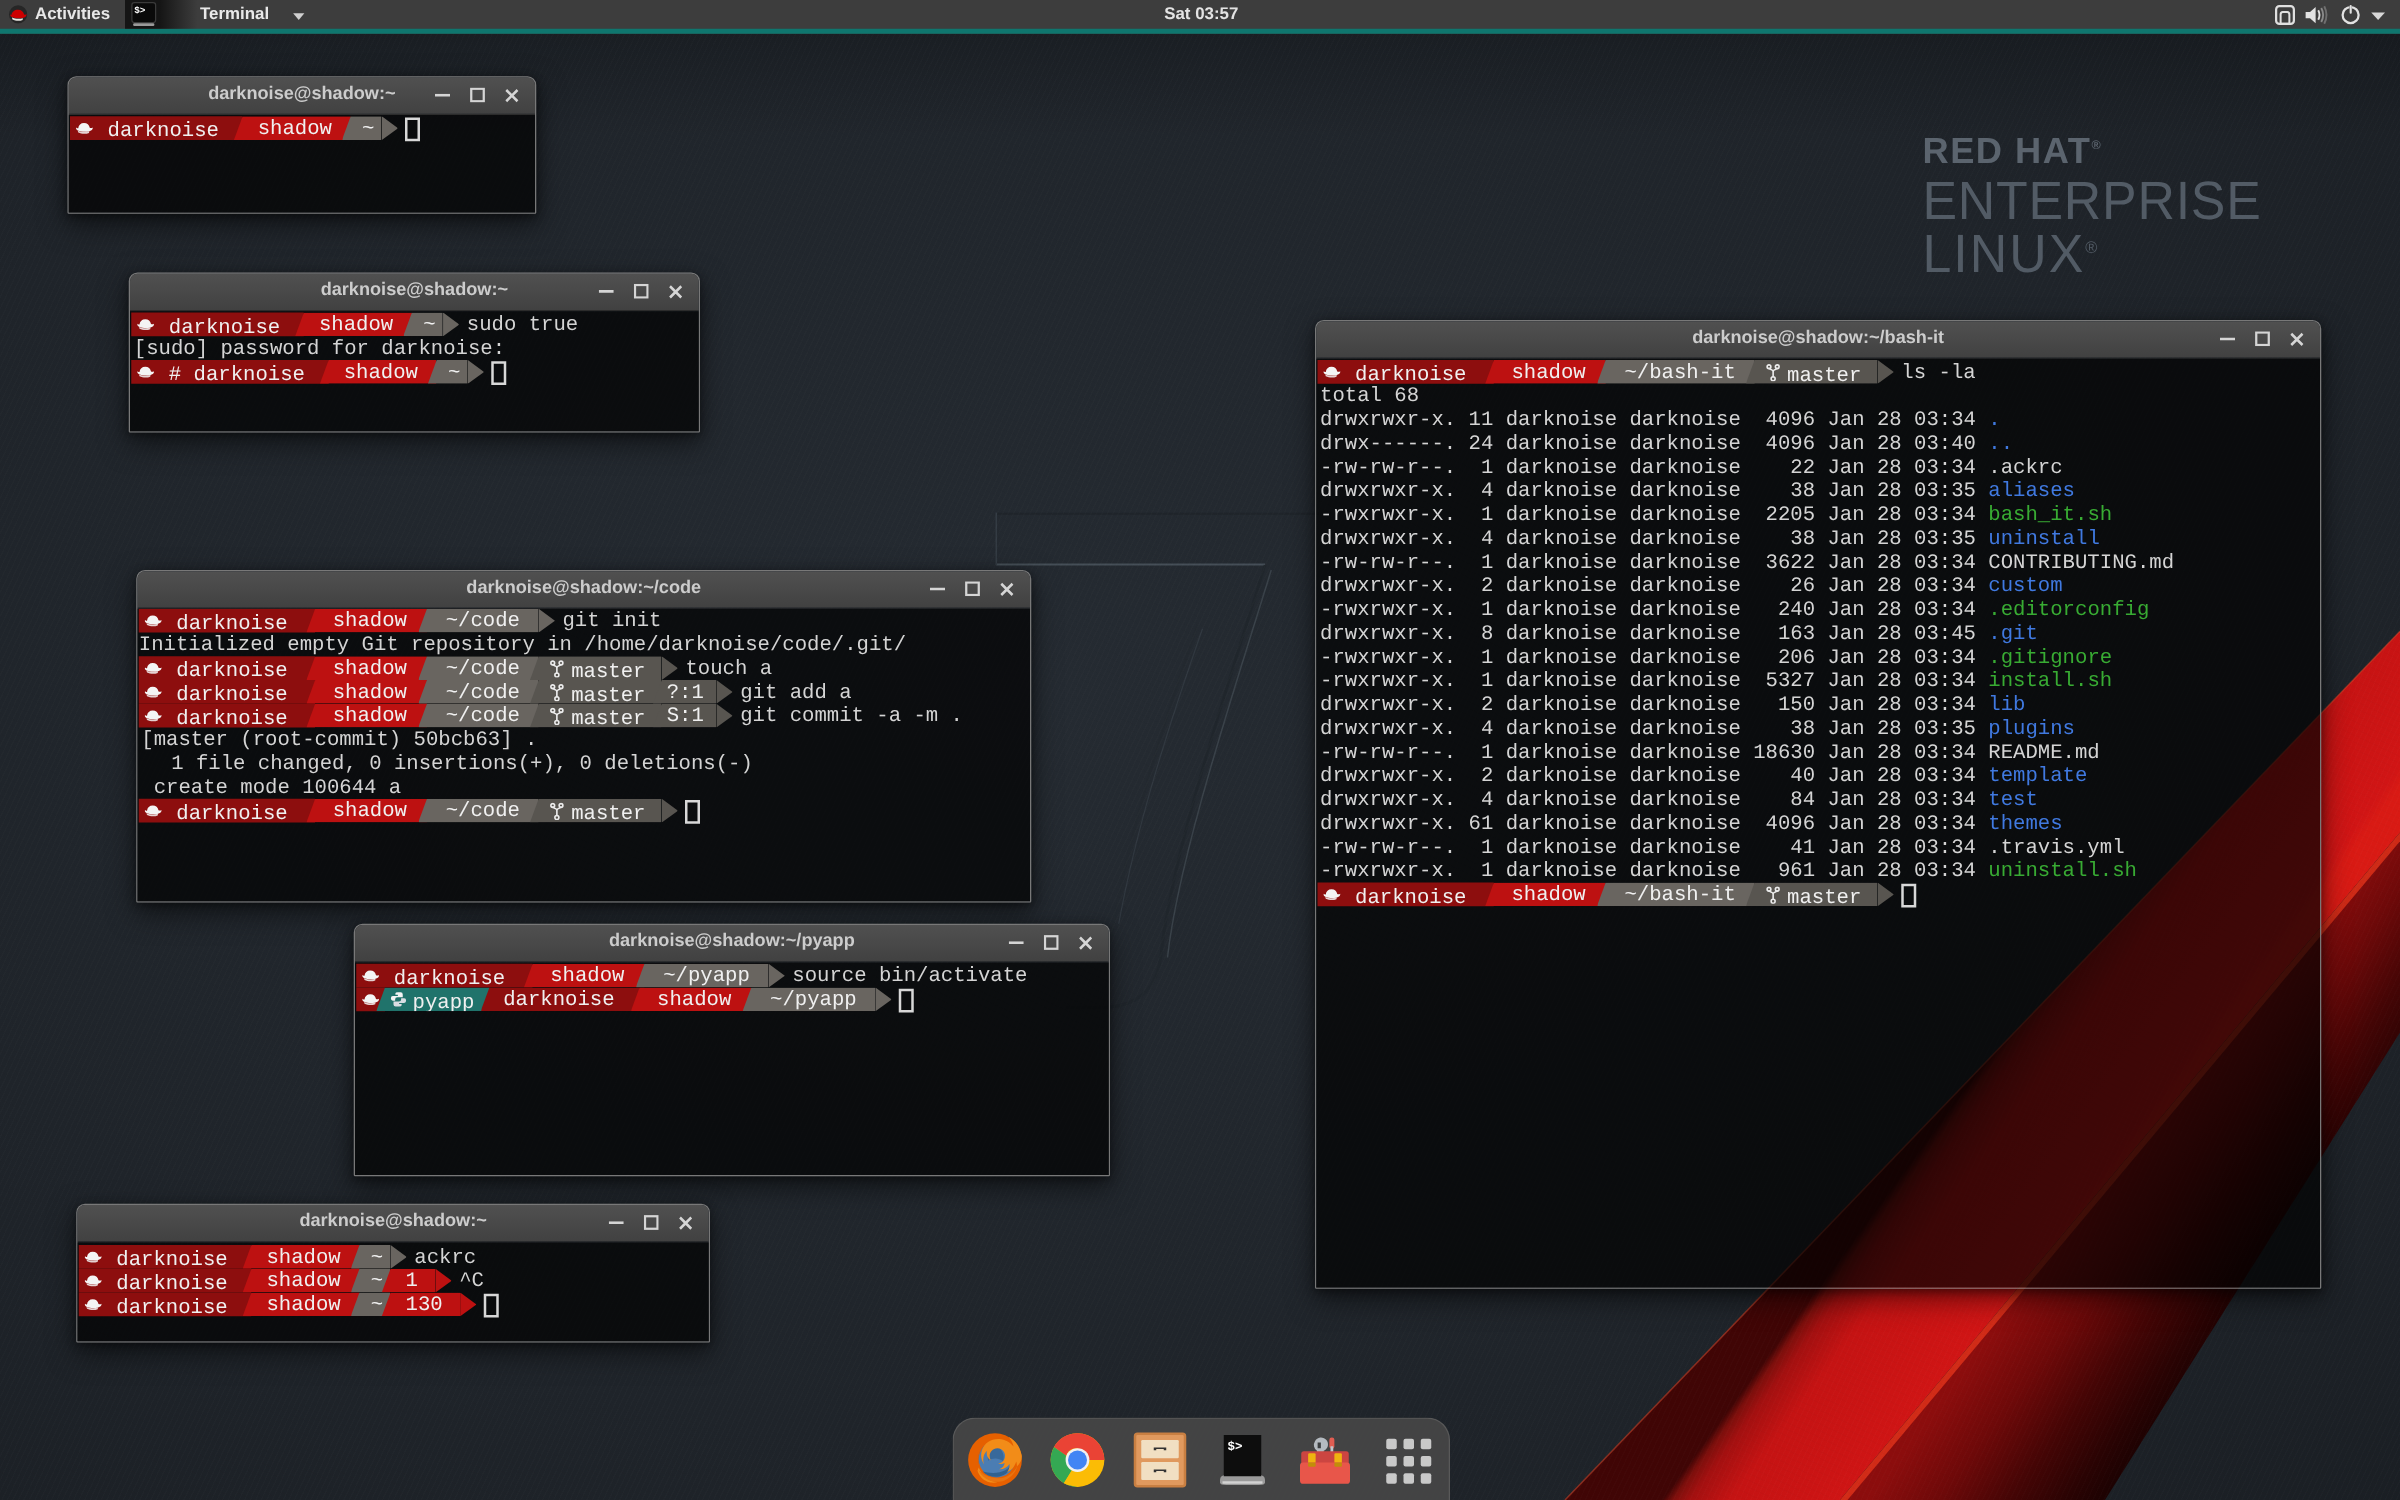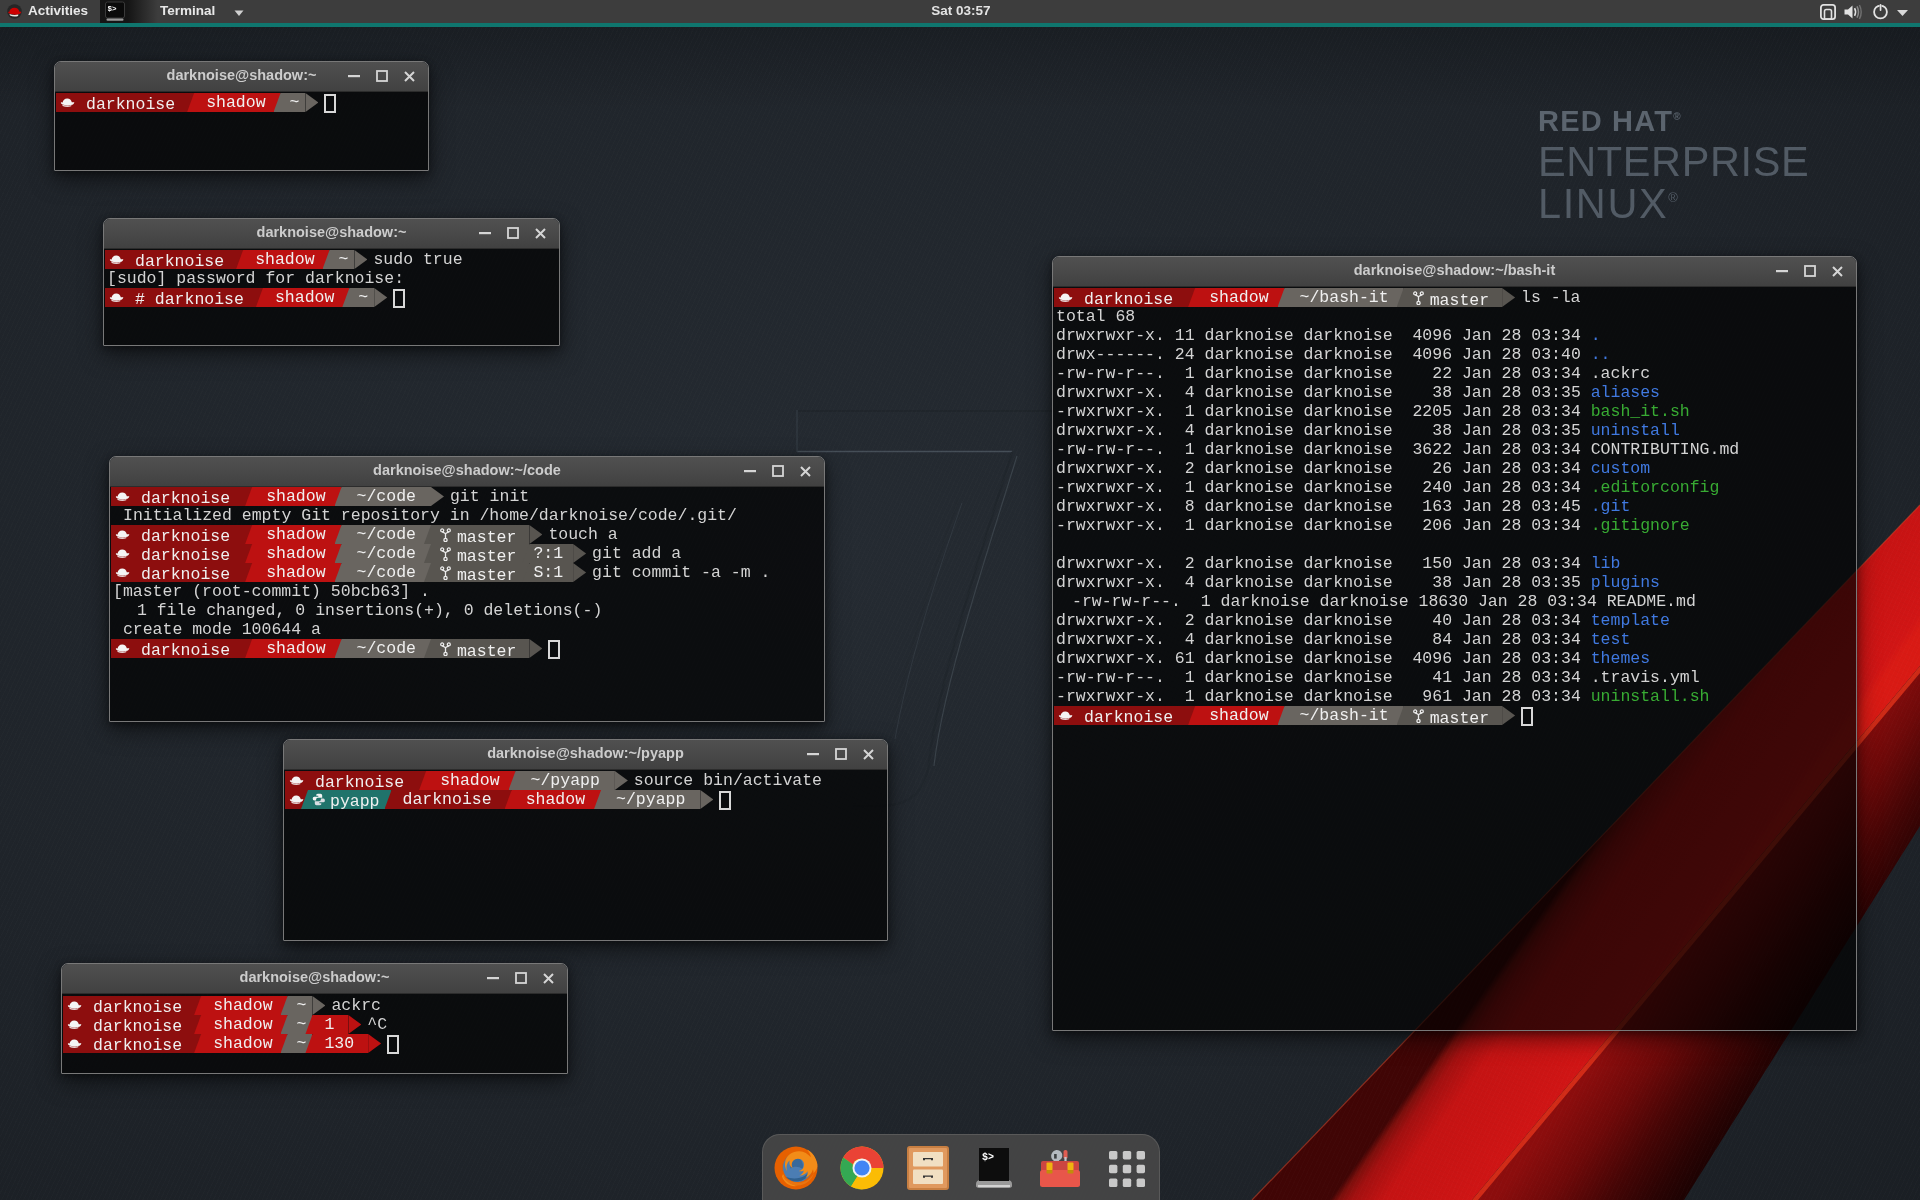--- a/index.html
+++ b/index.html
@@ -179,21 +179,21 @@
       </svg>
       <svg style="position:absolute;right:12px;top:8px" width="13" height="13" viewBox="0 0 13 13">
         <path d="M2 2 L11 11 M11 2 L2 11" stroke="#d5d5d5" stroke-width="2"></path>
       </svg>
     </div>
     <div class="ct" style="">
       <div class="ln" style="top:0px"><span class="sg s1" style="padding-left:0px;padding-right:22px"><svg style="margin:2px 2px 0 4px" width="15" height="14" viewBox="0 0 15 14">
             <path d="M2.6 7.6 C2.9 5.0 4.6 3.4 7.2 3.4 C9.8 3.4 11.3 4.9 11.8 7.2 C12.6 7.5 13.6 7.4 14.2 6.9 C14.5 8.3 13.2 9.6 10.9 10.1 C8 10.7 4.4 10.4 2.2 9.3 C0.9 8.6 0.6 7.8 1.1 6.9 C1.5 7.3 2.1 7.6 2.6 7.6 Z" fill="#f4f4f4"></path>
             <path d="M2.2 9.5 C4.8 10.7 8.6 10.9 11.4 10.0 L11.2 11.3 C8.8 12.3 5.2 12.2 2.6 11.0 Z" fill="#f4f4f4" opacity="0.85"></path>
           </svg><span style="padding-left:9px">darknoise</span></span><span class="sg s2 ov" style="padding-left:21px;padding-right:16px">shadow</span><span class="sg s3 ov" style="padding-left:22px;padding-right:15px">~/code</span><span class="sg ar s3"></span><span class="cmd">git init</span></div>
-      <div class="ln" style="top:19px"><span style="padding-left:12px">Initialized empty Git repository in /home/darknoise/code/.git/</span></div>
+      <div class="ln" style="top:19px"><span style="padding-left:0">Initialized empty Git repository in /home/darknoise/code/.git/</span></div>
       <div class="ln" style="top:38px"><span class="sg s1" style="padding-left:0px;padding-right:22px"><svg style="margin:2px 2px 0 4px" width="15" height="14" viewBox="0 0 15 14">
             <path d="M2.6 7.6 C2.9 5.0 4.6 3.4 7.2 3.4 C9.8 3.4 11.3 4.9 11.8 7.2 C12.6 7.5 13.6 7.4 14.2 6.9 C14.5 8.3 13.2 9.6 10.9 10.1 C8 10.7 4.4 10.4 2.2 9.3 C0.9 8.6 0.6 7.8 1.1 6.9 C1.5 7.3 2.1 7.6 2.6 7.6 Z" fill="#f4f4f4"></path>
             <path d="M2.2 9.5 C4.8 10.7 8.6 10.9 11.4 10.0 L11.2 11.3 C8.8 12.3 5.2 12.2 2.6 11.0 Z" fill="#f4f4f4" opacity="0.85"></path>
           </svg><span style="padding-left:9px">darknoise</span></span><span class="sg s2 ov" style="padding-left:21px;padding-right:16px">shadow</span><span class="sg s3 ov" style="padding-left:22px;padding-right:15px">~/code</span><span class="sg s4 ov" style="padding-left:13px;padding-right:13px"><svg style="margin:2.5px 5px 0 2px" width="13" height="14" viewBox="0 0 13 14">
             <g stroke="#ececec" stroke-width="1.3" fill="none">
               <path d="M6.5 11 V6.2 C6.5 4.2 3.2 5 3.2 3.2 M6.5 6.2 C6.5 4.2 9.8 5 9.8 3.2"></path>
               <circle cx="3.2" cy="2.4" r="1.5"></circle>
               <circle cx="9.8" cy="2.4" r="1.5"></circle>
               <circle cx="6.5" cy="12" r="1.6"></circle>
             </g>
@@ -321,23 +321,24 @@
       <div class="ln" style="top:58px"><span style="padding-left:2px">drwx------. 24 darknoise darknoise  4096 Jan 28 03:40 <span class="b">..</span></span></div>
       <div class="ln" style="top:77px"><span style="padding-left:2px">-rw-rw-r--.  1 darknoise darknoise    22 Jan 28 03:34 .ackrc</span></div>
       <div class="ln" style="top:96px"><span style="padding-left:2px">drwxrwxr-x.  4 darknoise darknoise    38 Jan 28 03:35 <span class="b">aliases</span></span></div>
       <div class="ln" style="top:115px"><span style="padding-left:2px">-rwxrwxr-x.  1 darknoise darknoise  2205 Jan 28 03:34 <span class="g">bash_it.sh</span></span></div>
       <div class="ln" style="top:134px"><span style="padding-left:2px">drwxrwxr-x.  4 darknoise darknoise    38 Jan 28 03:35 <span class="b">uninstall</span></span></div>
       <div class="ln" style="top:153px"><span style="padding-left:2px">-rw-rw-r--.  1 darknoise darknoise  3622 Jan 28 03:34 CONTRIBUTING.md</span></div>
       <div class="ln" style="top:172px"><span style="padding-left:2px">drwxrwxr-x.  2 darknoise darknoise    26 Jan 28 03:34 <span class="b">custom</span></span></div>
       <div class="ln" style="top:191px"><span style="padding-left:2px">-rwxrwxr-x.  1 darknoise darknoise   240 Jan 28 03:34 <span class="g">.editorconfig</span></span></div>
       <div class="ln" style="top:210px"><span style="padding-left:2px">drwxrwxr-x.  8 darknoise darknoise   163 Jan 28 03:45 <span class="b">.git</span></span></div>
       <div class="ln" style="top:229px"><span style="padding-left:2px">-rwxrwxr-x.  1 darknoise darknoise   206 Jan 28 03:34 <span class="g">.gitignore</span></span></div>
+      <div class="ln" style="top:248px"><span style="padding-left:2px">-rwxrwxr-x.  1 darknoise darknoise  5327 Jan 28 03:34 <span class="g">install.sh</span></span></div>
       <div class="ln" style="top:267px"><span style="padding-left:2px">drwxrwxr-x.  2 darknoise darknoise   150 Jan 28 03:34 <span class="b">lib</span></span></div>
       <div class="ln" style="top:286px"><span style="padding-left:2px">drwxrwxr-x.  4 darknoise darknoise    38 Jan 28 03:35 <span class="b">plugins</span></span></div>
-      <div class="ln" style="top:305px"><span style="padding-left:18px">-rw-rw-r--.  1 darknoise darknoise 18630 Jan 28 03:34 README.md</span></div>
+      <div class="ln" style="top:305px"><span style="padding-left:2px">-rw-rw-r--.  1 darknoise darknoise 18630 Jan 28 03:34 README.md</span></div>
       <div class="ln" style="top:324px"><span style="padding-left:2px">drwxrwxr-x.  2 darknoise darknoise    40 Jan 28 03:34 <span class="b">template</span></span></div>
       <div class="ln" style="top:343px"><span style="padding-left:2px">drwxrwxr-x.  4 darknoise darknoise    84 Jan 28 03:34 <span class="b">test</span></span></div>
       <div class="ln" style="top:362px"><span style="padding-left:2px">drwxrwxr-x. 61 darknoise darknoise  4096 Jan 28 03:34 <span class="b">themes</span></span></div>
       <div class="ln" style="top:381px"><span style="padding-left:2px">-rw-rw-r--.  1 darknoise darknoise    41 Jan 28 03:34 .travis.yml</span></div>
       <div class="ln" style="top:400px"><span style="padding-left:2px">-rwxrwxr-x.  1 darknoise darknoise   961 Jan 28 03:34 <span class="g">uninstall.sh</span></span></div>
       <div class="ln" style="top:419px"><span class="sg s1" style="padding-left:0px;padding-right:22px"><svg style="margin:2px 2px 0 4px" width="15" height="14" viewBox="0 0 15 14">
             <path d="M2.6 7.6 C2.9 5.0 4.6 3.4 7.2 3.4 C9.8 3.4 11.3 4.9 11.8 7.2 C12.6 7.5 13.6 7.4 14.2 6.9 C14.5 8.3 13.2 9.6 10.9 10.1 C8 10.7 4.4 10.4 2.2 9.3 C0.9 8.6 0.6 7.8 1.1 6.9 C1.5 7.3 2.1 7.6 2.6 7.6 Z" fill="#f4f4f4"></path>
             <path d="M2.2 9.5 C4.8 10.7 8.6 10.9 11.4 10.0 L11.2 11.3 C8.8 12.3 5.2 12.2 2.6 11.0 Z" fill="#f4f4f4" opacity="0.85"></path>
           </svg><span style="padding-left:9px">darknoise</span></span><span class="sg s2 ov" style="padding-left:21px;padding-right:16px">shadow</span><span class="sg s3 ov" style="padding-left:22px;padding-right:15px">~/bash-it</span><span class="sg s4 ov" style="padding-left:13px;padding-right:13px"><svg style="margin:2.5px 5px 0 2px" width="13" height="14" viewBox="0 0 13 14">
             <g stroke="#ececec" stroke-width="1.3" fill="none">

